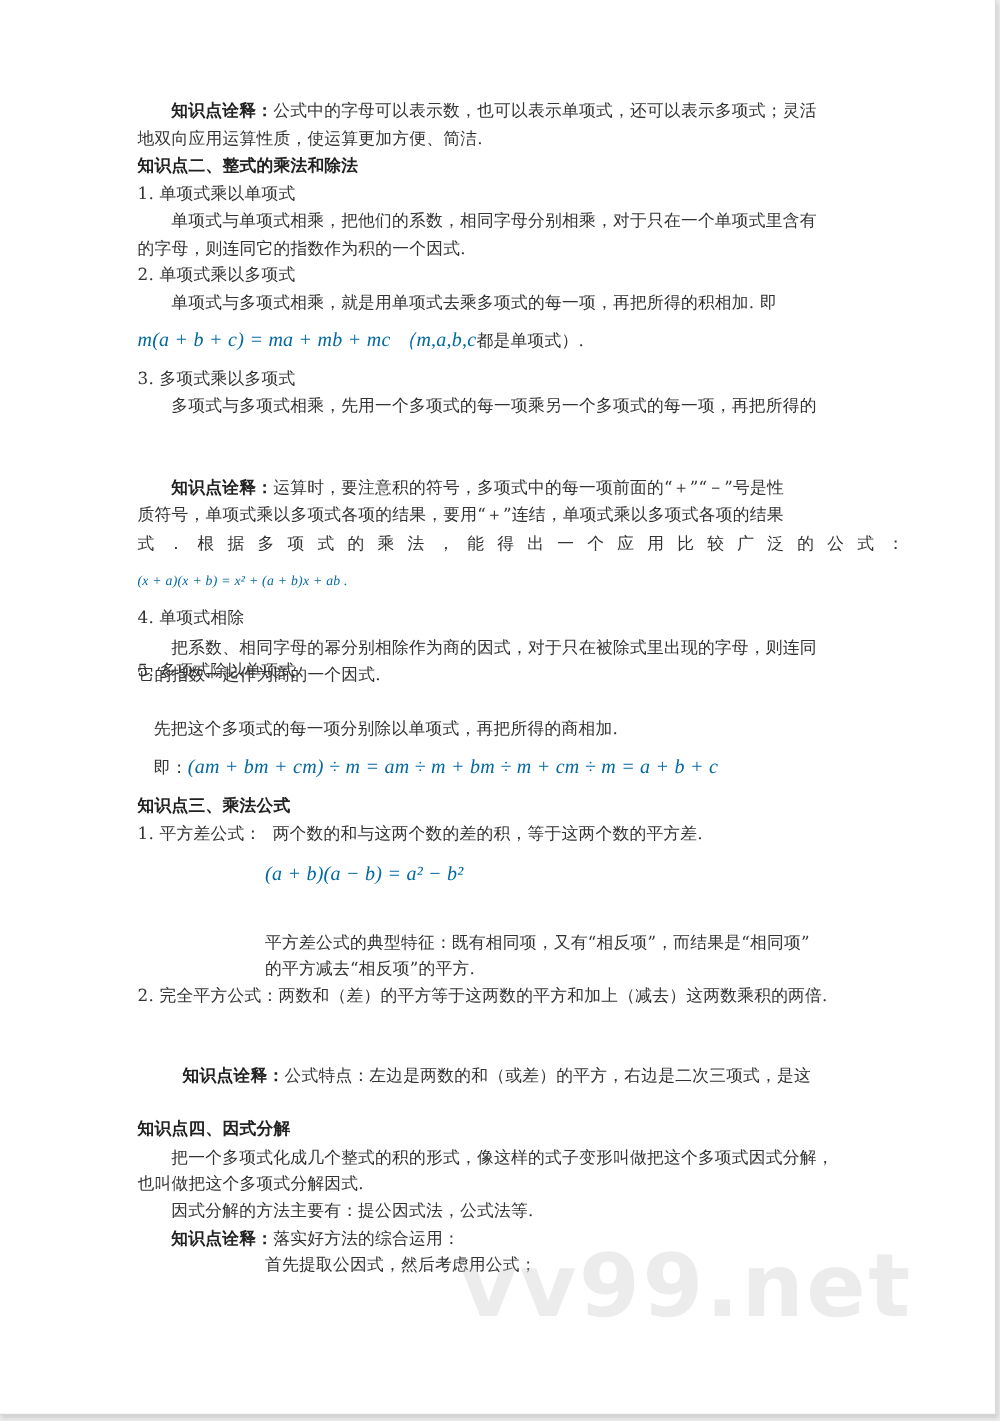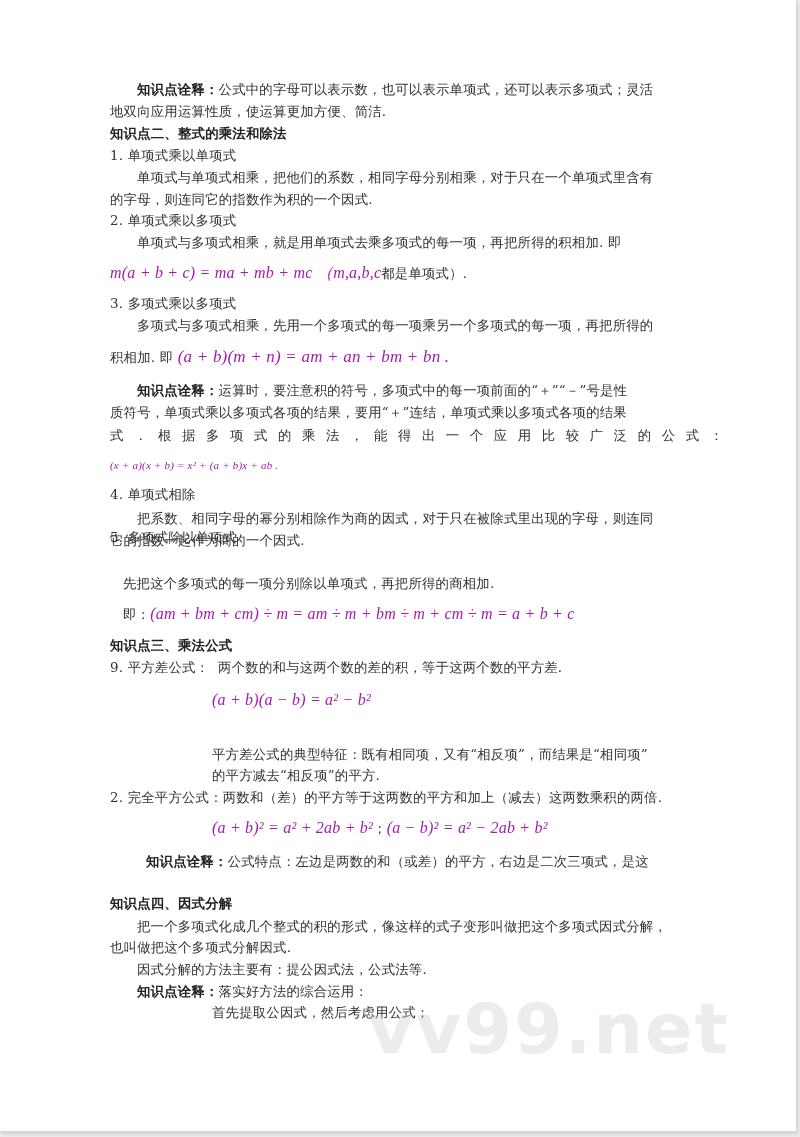--- a/index.html
+++ b/index.html
@@ -21,21 +21,21 @@
     font-size: 13.4px; line-height: 20px; height: 20px;
     letter-spacing: 0.2px;
     text-align: right;
   }
   .ind1 { left: 137px; }
   .ind2 { left: 123px; }
   .ind3 { left: 212px; }
   .b { font-family: "DejaVu Sans", "Liberation Sans", sans-serif; font-weight: bold; color: #222; }
   .math {
     font-family: "Liberation Serif", "DejaVu Serif", serif;
-    font-style: italic; font-size: 16px; color: #a21caf;
+    font-style: italic; font-size: 16px; color: #0369a1;
   }
   .justify-spread { letter-spacing: 10.6px; }
   .watermark {
     position: absolute; left: 368px; top: 988px;
     font-family: "DejaVu Sans", "Liberation Sans", sans-serif;
     font-weight: bold; font-size: 70px; letter-spacing: 2px;
     color: rgba(200,200,200,0.35);
     pointer-events: none;
   }
 </style>
@@ -57,24 +57,20 @@
 
   <div class="ln" style="top:211px">2. 单项式乘以多项式</div>
   <div class="ln ind1" style="top:233px">单项式与多项式相乘，就是用单项式去乘多项式的每一项，再把所得的积相加. 即</div>
   <div class="ln" style="top:261px; height:24px; line-height:24px">
     <span class="math">m(a + b + c) = ma + mb + mc</span>
     <span class="math">（m,a,b,c</span><span>都是单项式）.</span>
   </div>
 
   <div class="ln" style="top:294px">3. 多项式乘以多项式</div>
   <div class="ln ind1" style="top:316px">多项式与多项式相乘，先用一个多项式的每一项乘另一个多项式的每一项，再把所得的</div>
-  <div class="ln" style="top:344px; height:26px; line-height:26px">
-    <span>积相加. 即</span>
-    <span class="math" style="font-size:17px">(a + b)(m + n) = am + an + bm + bn .</span>
-  </div>
 
   <div class="ln ind1" style="top:381px">
     <span class="b">知识点诠释：</span><span>运算时，要注意积的符号，多项式中的每一项前面的“＋”“－”号是性</span>
   </div>
   <div class="ln" style="top:403px">质符号，单项式乘以多项式各项的结果，要用“＋”连结，单项式乘以多项式各项的结果</div>
   <div class="ln justify-spread" style="top:426px">式．根据多项式的乘法，能得出一个应用比较广泛的公式：</div>
   <div class="ln" style="top:452px; height:26px; line-height:26px">
     <span class="math" style="font-size:11px">(x + a)(x + b) = x² + (a + b)x + ab .</span>
   </div>
 
@@ -84,34 +80,31 @@
 
   <div class="ln" style="top:528px">5. 多项式除以单项式</div>
   <div class="ln ind2" style="top:574px">先把这个多项式的每一项分别除以单项式，再把所得的商相加.</div>
   <div class="ln ind2" style="top:602px; height:24px; line-height:24px">
     <span>即：</span><span class="math">(am + bm + cm) ÷ m = am ÷ m + bm ÷ m + cm ÷ m = a + b + c</span>
   </div>
 
   <div class="ln b" style="top:636px">知识点三、乘法公式</div>
 
   <div class="ln" style="top:658px">
-    <span>9. 平方差公式：</span>&nbsp;&nbsp;<span>两个数的和与这两个数的差的积，等于这两个数的平方差.</span>
+    <span>1. 平方差公式：</span>&nbsp;&nbsp;<span>两个数的和与这两个数的差的积，等于这两个数的平方差.</span>
   </div>
   <div class="ln" style="left:212px; top:688px; height:24px; line-height:24px">
     <span class="math">(a + b)(a − b) = a² − b²</span>
   </div>
 
   <div class="ln ind3" style="top:745px">平方差公式的典型特征：既有相同项，又有“相反项”，而结果是“相同项”</div>
   <div class="ln ind3" style="top:766px">的平方减去“相反项”的平方.</div>
 
   <div class="ln" style="top:788px">
     <span>2.  完全平方公式：</span><span>两数和（差）的平方等于这两数的平方和加上（减去）这两数乘积的两倍.</span>
-  </div>
-  <div class="ln" style="left:212px; top:815px; height:26px; line-height:26px">
-    <span class="math">(a + b)² = a² + 2ab + b²</span><span>；</span><span class="math">(a − b)² = a² − 2ab + b²</span>
   </div>
 
   <div class="ln" style="left:146px; top:852px">
     <span class="b">知识点诠释：</span><span>公式特点：左边是两数的和（或差）的平方，右边是二次三项式，是这</span>
   </div>
 
   <div class="ln b" style="top:894px">知识点四、因式分解</div>
   <div class="ln ind1" style="top:917px">把一个多项式化成几个整式的积的形式，像这样的式子变形叫做把这个多项式因式分解，</div>
   <div class="ln" style="top:938px">也叫做把这个多项式分解因式.</div>
   <div class="ln ind1" style="top:960px">因式分解的方法主要有：提公因式法，公式法等.</div>

